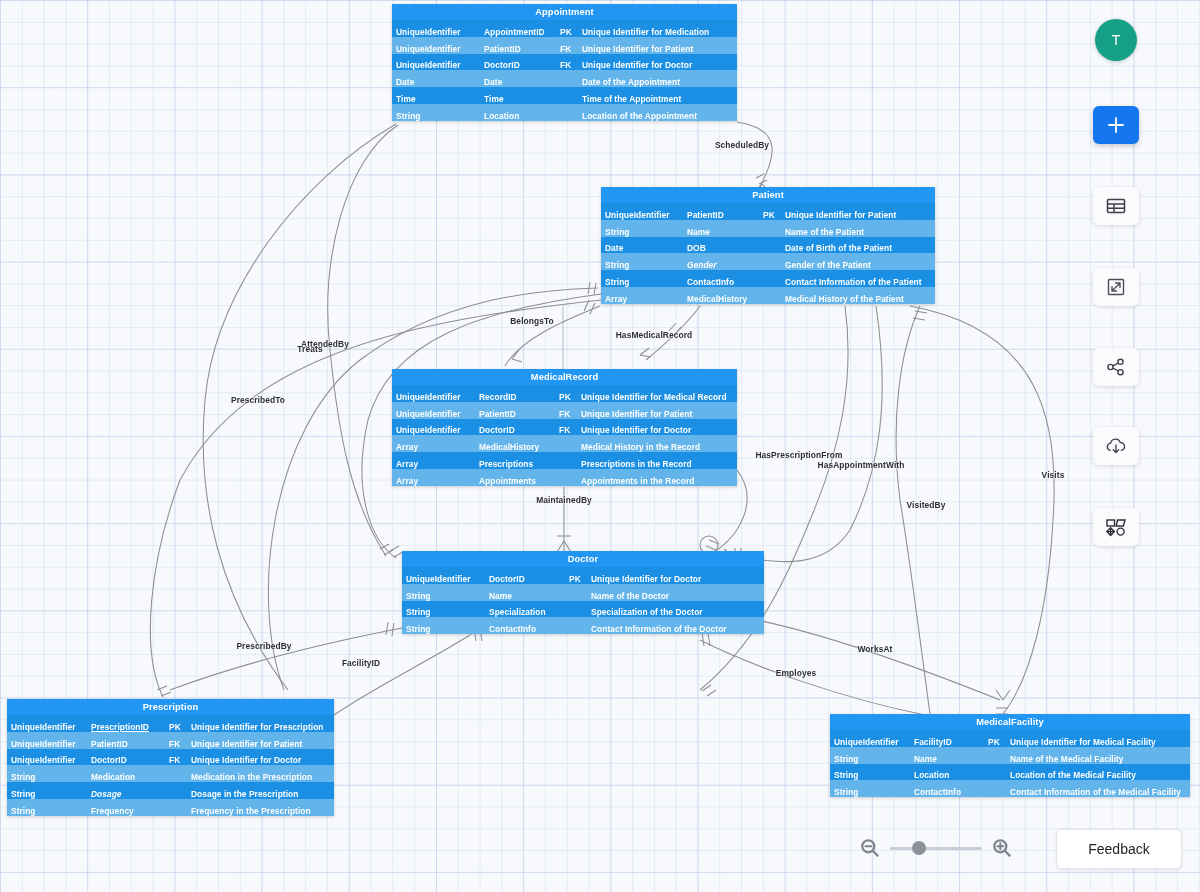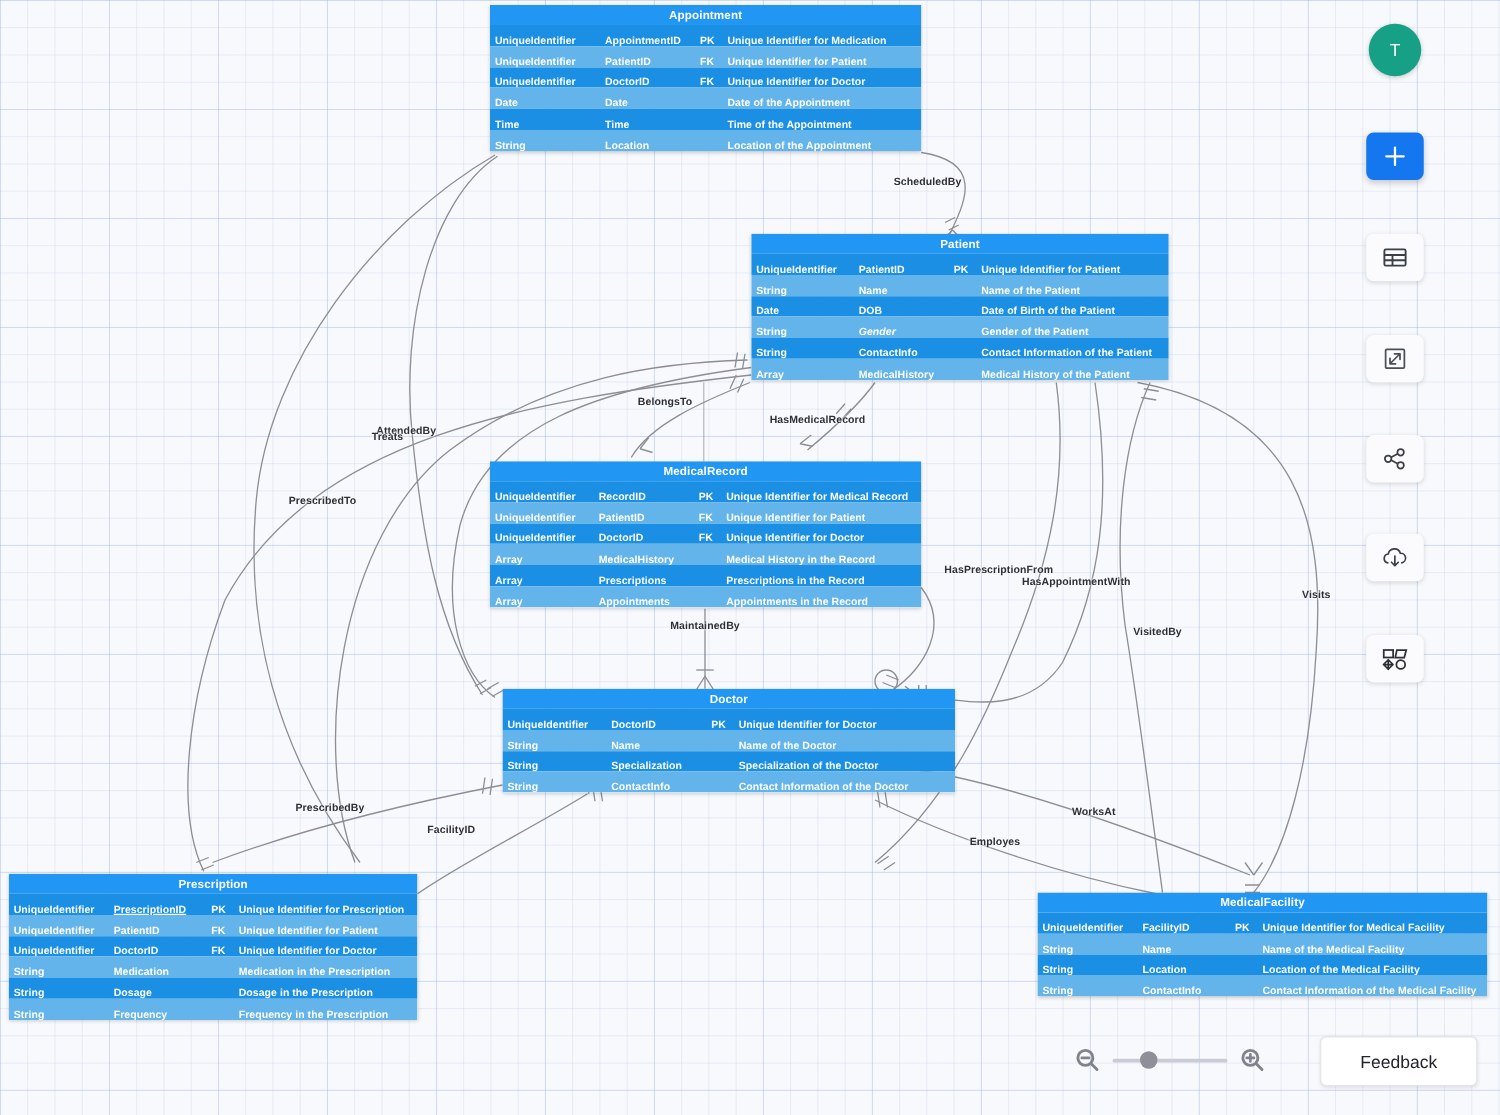--- a/index.html
+++ b/index.html
@@ -403,21 +403,21 @@
           <div class="cell c-desc">Unique Identifier for Doctor</div>
         </div>
         <div class="entity-row even">
           <div class="cell c-type" style="width: 80px;">String</div>
           <div class="cell c-name" style="width: 78px;">Medication</div>
           <div class="cell c-key" style="width: 22px;"></div>
           <div class="cell c-desc">Medication in the Prescription</div>
         </div>
         <div class="entity-row odd">
           <div class="cell c-type" style="width: 80px;">String</div>
-          <div class="cell c-name" style="width: 78px;">Dosage</div>
+          <div class="cell c-name" style="width: 78px; font-style: italic;">Dosage</div>
           <div class="cell c-key" style="width: 22px;"></div>
           <div class="cell c-desc">Dosage in the Prescription</div>
         </div>
         <div class="entity-row even">
           <div class="cell c-type" style="width: 80px;">String</div>
           <div class="cell c-name" style="width: 78px;">Frequency</div>
           <div class="cell c-key" style="width: 22px;"></div>
           <div class="cell c-desc">Frequency in the Prescription</div>
         </div>
       </div>

